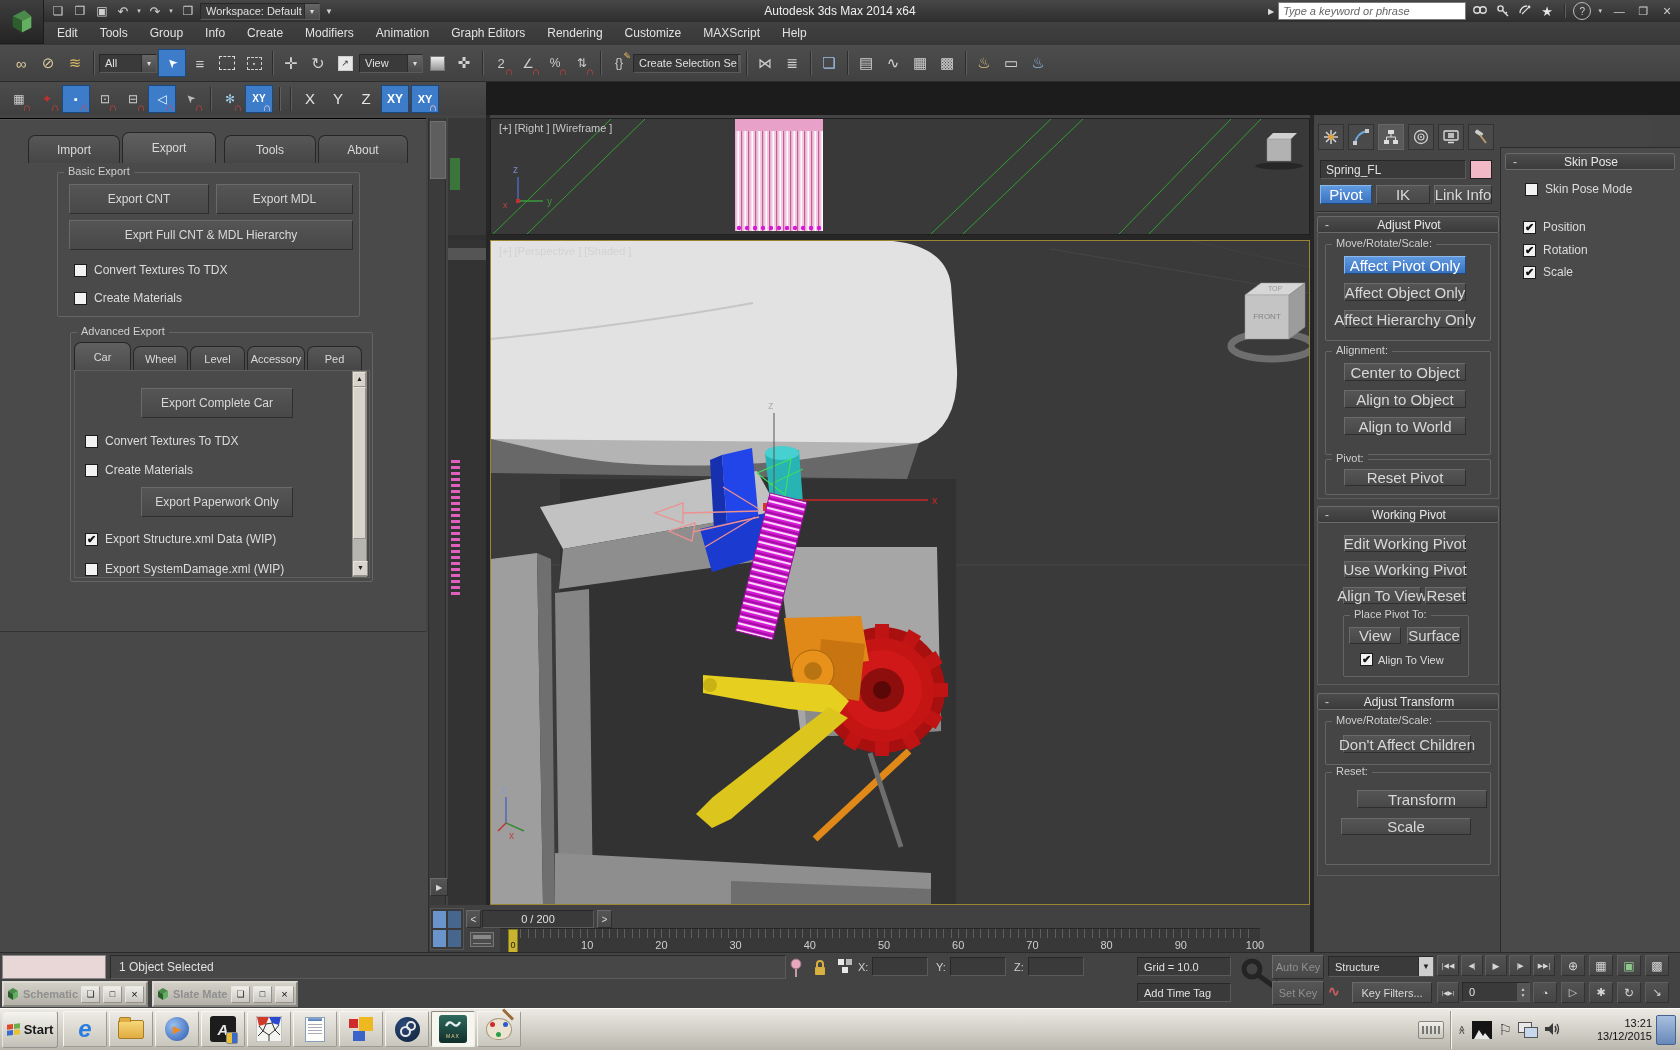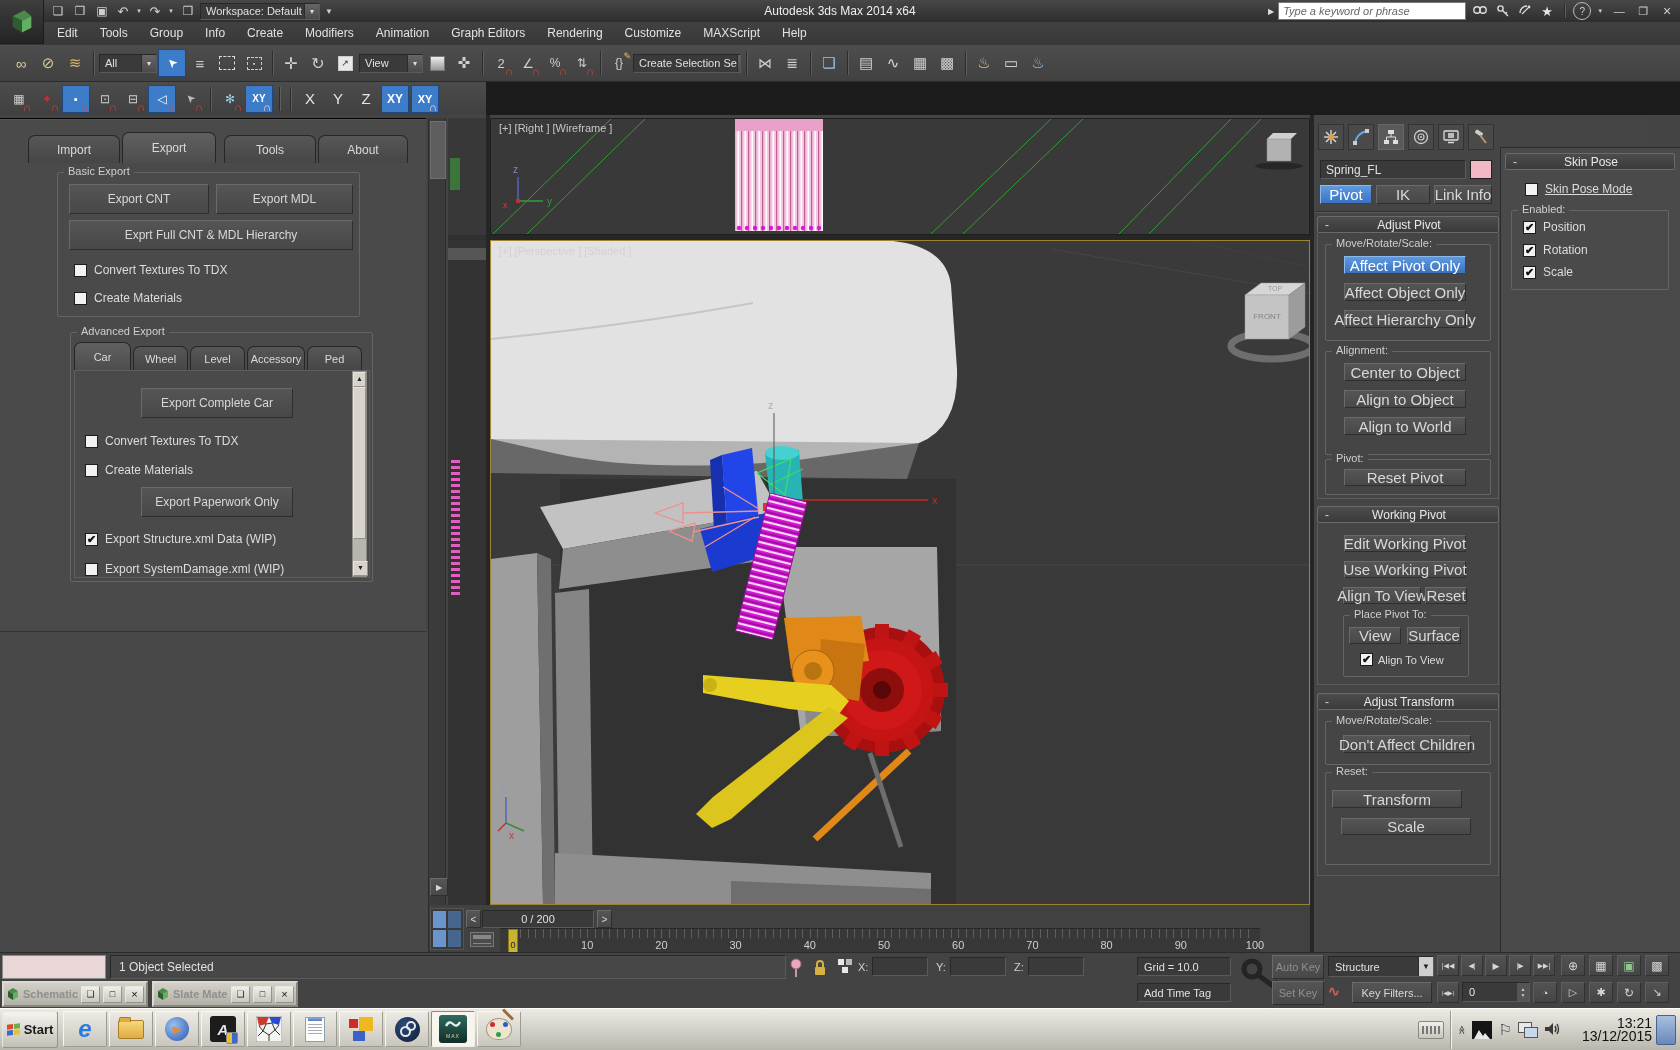--- a/index.html
+++ b/index.html
@@ -638,36 +638,33 @@
       <span class="rtitle">Adjust Transform</span>
     </div>
     <div class="rbody" style="left:3px;top:592px;width:182px;height:166px;">
       <div class="grp" style="left:7px;top:11px;width:166px;height:44px;">
         <span class="legend bg-pnl">Move/Rotate/Scale:</span>
       </div>
       <div class="btn sm" style="position:absolute;left:25px;top:25px;width:128px;height:18px;">Don't Affect Children</div>
       <div class="grp" style="left:7px;top:62px;width:166px;height:93px;">
         <span class="legend bg-pnl">Reset:</span>
       </div>
-      <div class="btn sm" style="position:absolute;left:14px;top:80px;width:130px;height:18px;">Transform</div>
+      <div class="btn sm" style="position:absolute;left:39px;top:80px;width:130px;height:18px;">Transform</div>
       <div class="btn sm" style="position:absolute;left:23px;top:108px;width:130px;height:17px;">Scale</div>
     </div>
   </div>
 
   <div class="abs bg-dlg" style="left:1500px;top:147px;width:180px;height:805px;border-left:1px solid #2b2b2b;border-top:1px solid #2b2b2b;">
     <div class="rhdr" style="left:4px;top:5px;width:170px;height:17px;">
       <span class="minus">-</span>
       <span class="rtitle">Skin Pose</span>
     </div>
-    <div class="chkrow" style="left:24px;top:34px;font-size:12px;text-decoration:underline;">
+    <div class="chkrow" style="left:24px;top:34px;font-size:12px;">
       <span class="chk"></span>
       <span>Skin Pose Mode</span>
-    </div>
-    <div class="grp" style="left:10px;top:62px;width:158px;height:80px;">
-      <span class="legend bg-dlg">Enabled:</span>
     </div>
     <div class="chkrow" style="left:22px;top:72px;font-size:12px;">
       <span class="chk">✔</span>
       <span>Position</span>
     </div>
     <div class="chkrow" style="left:22px;top:95px;font-size:12px;">
       <span class="chk">✔</span>
       <span>Rotation</span>
     </div>
     <div class="chkrow" style="left:22px;top:117px;font-size:12px;">
@@ -865,21 +862,21 @@
         </span>
       <span style="font-size:15px;color:#3a3a3a;">⚐</span>
       <span style="position:relative;width:20px;height:16px;">
           <span style="position:absolute;left:0;top:0;width:12px;height:9px;background:#e8e8e8;border:1px solid #555;"></span>
           <span style="position:absolute;right:0;bottom:0;width:12px;height:9px;background:#c8d8ec;border:1px solid #555;"></span>
         </span>
       <span><svg width="18" height="16" viewBox="0 0 18 16">
             <polygon points="1,6 5,6 9,2 9,14 5,10 1,10" fill="#3a3a3a"></polygon>
             <path d="M11 5 Q13 8 11 11 M13 3 Q16 8 13 13" fill="none" stroke="#3a3a3a" stroke-width="1.4"></path>
           </svg></span>
-      <span style="margin-left:auto;margin-right:28px;text-align:right;font-size:14px;color:#111;line-height:13px;">
+      <span style="margin-left:auto;margin-right:28px;text-align:right;font-size:11px;color:#111;line-height:13px;">
         <div>13:21</div>
         <div>13/12/2015</div>
       </span>
     </div>
     <span class="abs" style="left:1656px;top:6px;width:20px;height:30px;background:linear-gradient(#a8c0e0,#6888b8);border:1px solid #46628e;border-radius:2px;"></span>
   </div>
 
 </div>
 
 </body></html>

